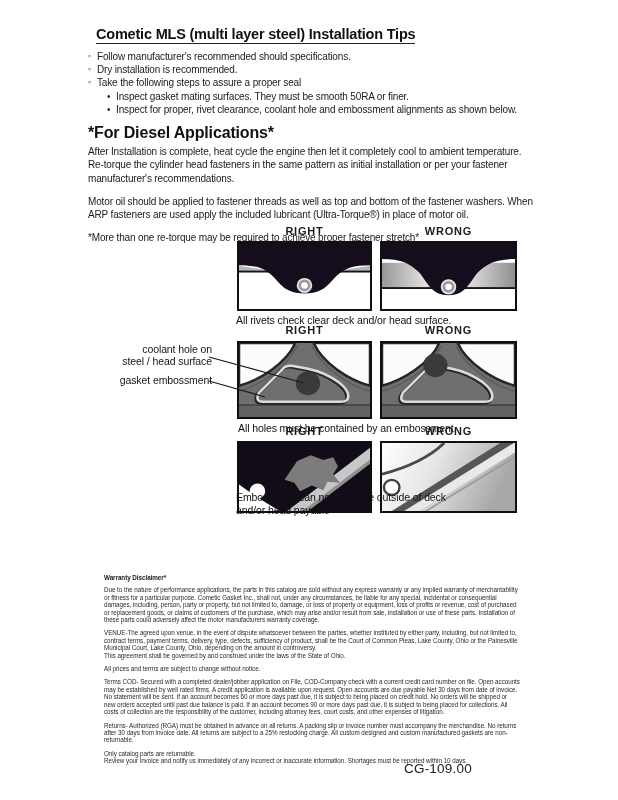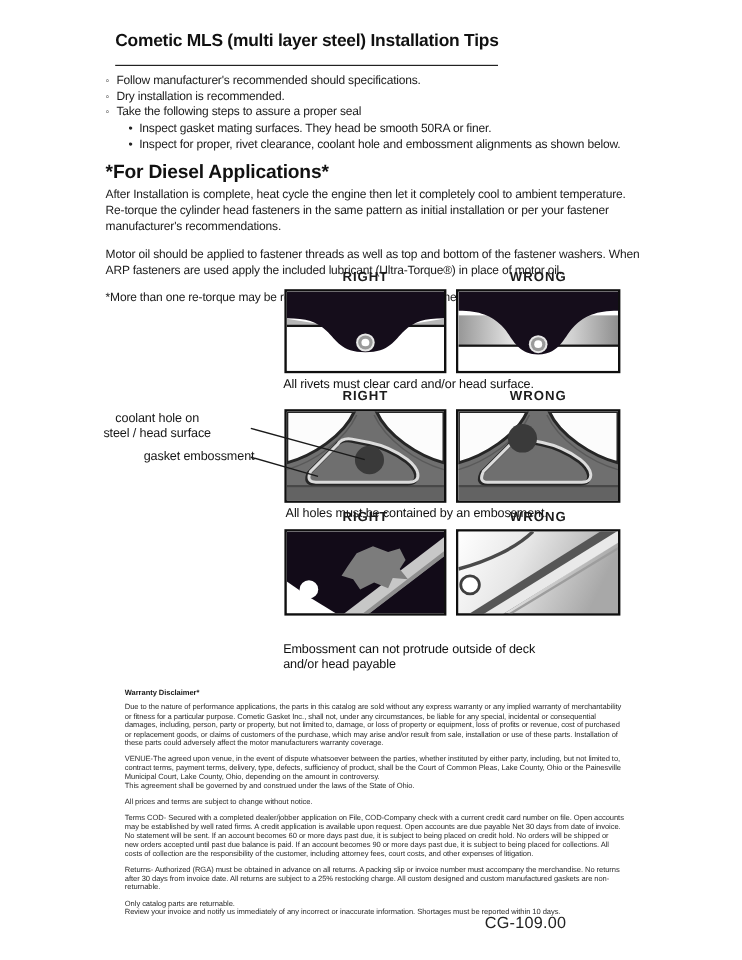--- a/index.html
+++ b/index.html
@@ -3,21 +3,21 @@
 <meta charset="utf-8">
 <style>
   html,body{margin:0;padding:0;background:#ffffff;}
   .page{
     position:relative;width:618px;height:800px;background:#ffffff;overflow:hidden;
     font-family:"Liberation Sans",sans-serif;color:#1a1a1a;
   }
   
   .doc{position:absolute;left:88px;top:26px;width:455px;font-size:10px;letter-spacing:-0.15px;line-height:13.2px;}
   .title{display:inline-block;margin-left:8px;margin-bottom:6px;font-size:14.5px;font-weight:bold;letter-spacing:-0.2px;
-         color:#111;border-bottom:1.6px solid #222;padding-bottom:12px;line-height:16px;}
+         color:#111;border-bottom:1.6px solid #222;padding-bottom:1px;line-height:16px;}
   ul.tips{list-style:none;margin:0;padding:0;}
   ul.tips li{display:flex;align-items:flex-start;}
   .blt{width:9px;flex:0 0 9px;font-size:9px;line-height:13.2px;color:#222;}
   li.sub{margin-left:19px;}
   li.sub .blt{font-size:10px;}
   .diesel-h{font-size:16px;font-weight:bold;margin:10px 0 6px 0;color:#111;}
   .para{margin:0 0 10px 0;width:450px;}
   
   .rw-label{position:absolute;font-size:11px;font-weight:bold;letter-spacing:0.8px;color:#1c1c1c;text-align:center;}
   .panel{position:absolute;border:2px solid #0f0f0f;display:block;background:#fff;}
@@ -46,21 +46,21 @@
       <li>
           <span class="blt">◦</span>
           <span>Dry installation is recommended.</span>
         </li>
       <li>
           <span class="blt">◦</span>
           <span>Take the following steps to assure a proper seal</span>
         </li>
       <li class="sub">
           <span class="blt">•</span>
-          <span>Inspect gasket mating surfaces.  They head be smooth 50RA or finer.</span>
+          <span>Inspect gasket mating surfaces.  They must be smooth 50RA or finer.</span>
         </li>
       <li class="sub">
           <span class="blt">•</span>
           <span>Inspect for proper, rivet clearance, coolant hole and embossment alignments as shown below.</span>
         </li>
     </ul>
     <div class="diesel-h">*For Diesel Applications*</div>
     <p class="para">After Installation is complete, heat cycle the engine then let it completely cool to ambient temperature. Re-torque the cylinder head fasteners in the same pattern as initial installation or per your fastener manufacturer's recommendations.</p>
     <p class="para">Motor oil should be applied to fastener threads as well as top and bottom of the fastener washers. When ARP fasteners are used apply the included lubricant (Ultra-Torque®) in place of motor oil.</p>
     <p class="para">*More than one re-torque may be required to achieve proper fastener stretch*</p>
@@ -92,26 +92,26 @@
     </defs>
     <rect width="137" height="70" fill="#ffffff"></rect>
     <rect x="0" y="21" width="137" height="27" fill="url(#g1w)"></rect>
     <rect x="0" y="46.8" width="137" height="2" fill="#141414"></rect>
     <path d="M0,0 H137 V17 C118,17 109,21.5 100,30 C91,38.5 88,55.5 68.5,55.5 C49,55.5 46,38.5 37,30 C28,21.5 19,17 0,17 Z" fill="#150d1b"></path>
     <circle cx="68.5" cy="46.5" r="8" fill="#e8e8e8"></circle>
     <circle cx="68.5" cy="46.5" r="6.2" fill="#9a9a9a"></circle>
     <circle cx="68.5" cy="46.5" r="3.4" fill="#ffffff"></circle>
   </svg>
 
-  <div class="caption" style="left:236px;top:314px;">All rivets must clear card and/or head surface.</div>
+  <div class="caption" style="left:236px;top:314px;">All rivets check clear deck and/or head surface.</div>
 
   <div class="rw-label" style="left:237px;top:324px;width:135px;">RIGHT</div>
   <div class="rw-label" style="left:380px;top:324px;width:137px;">WRONG</div>
 
-  <div class="ann" style="left:70px;top:344px;text-align:center;">
+  <div class="ann" style="left:90px;top:344px;">
     <div>coolant hole on</div>
     <div>steel / head surface</div>
   </div>
   <div class="ann" style="left:90px;top:375px;">gasket embossment</div>
 
   <svg class="panel" style="left:237px;top:341px;" width="131" height="74" viewBox="0 0 135 78" preserveAspectRatio="none">
     <rect width="135" height="78" fill="#6f6f6f"></rect>
     <path d="M0,0 H58 C49,21 22,39 0,45 Z" fill="#fcfcfc" stroke="#262626" stroke-width="2.6"></path>
     <path d="M135,0 H77 C86,21 113,39 135,45 Z" fill="#fcfcfc" stroke="#262626" stroke-width="2.6"></path>
     <path d="M0,51 C24,44 50,25 60,3" stroke="#595959" stroke-width="1.3" fill="none"></path>
@@ -168,21 +168,21 @@
       </linearGradient>
     </defs>
     <rect width="137" height="72" fill="url(#g3w)"></rect>
     <path d="M0,33 C26,26 50,14 64,0" stroke="#4a4a4a" stroke-width="3" fill="none"></path>
     <line x1="14" y1="79" x2="138" y2="-1" stroke="#565656" stroke-width="16"></line>
     <line x1="17" y1="81" x2="141" y2="2" stroke="#e9e9e9" stroke-width="9"></line>
     <line x1="26" y1="84" x2="148" y2="8" stroke="#9d9d9d" stroke-width="2"></line>
     <circle cx="10" cy="47" r="8" fill="#ffffff" stroke="#3f3f3f" stroke-width="2.4"></circle>
   </svg>
 
-  <div class="caption" style="left:236px;top:535px;">
+  <div class="caption" style="left:236px;top:491px;">
     <div>Embossment can not protrude outside of deck</div>
     <div>and/or head payable</div>
   </div>
 
   <div class="legal">
     <div class="h">Warranty Disclaimer*</div>
     <div class="p">Due to the nature of performance applications, the parts in this catalog are sold without any express warranty or any implied warranty of merchantability or fitness for a particular purpose.  Cometic Gasket Inc., shall not, under any circumstances, be liable for any special, incidental or consequential damages, including, person, party or property, but not limited to, damage, or loss of property or equipment, loss of profits or revenue, cost of purchased or replacement goods, or claims of customers of the purchase, which may arise and/or result from sale, installation or use of these parts.  Installation of these parts could adversely affect the motor manufacturers warranty coverage.</div>
     <div class="p tight">VENUE-The agreed upon venue, in the event of dispute whatsoever between the parties, whether instituted by either party, including, but not limited to, contract terms, payment terms, delivery, type, defects, sufficiency of product, shall be the Court of Common Pleas, Lake County, Ohio or the Painesville Municipal Court, Lake County, Ohio, depending on the amount in controversy.</div>
     <div class="p">This agreement shall be governed by and construed under the laws of the State of Ohio.</div>
     <div class="p">All prices and terms are subject to change without notice.</div>

